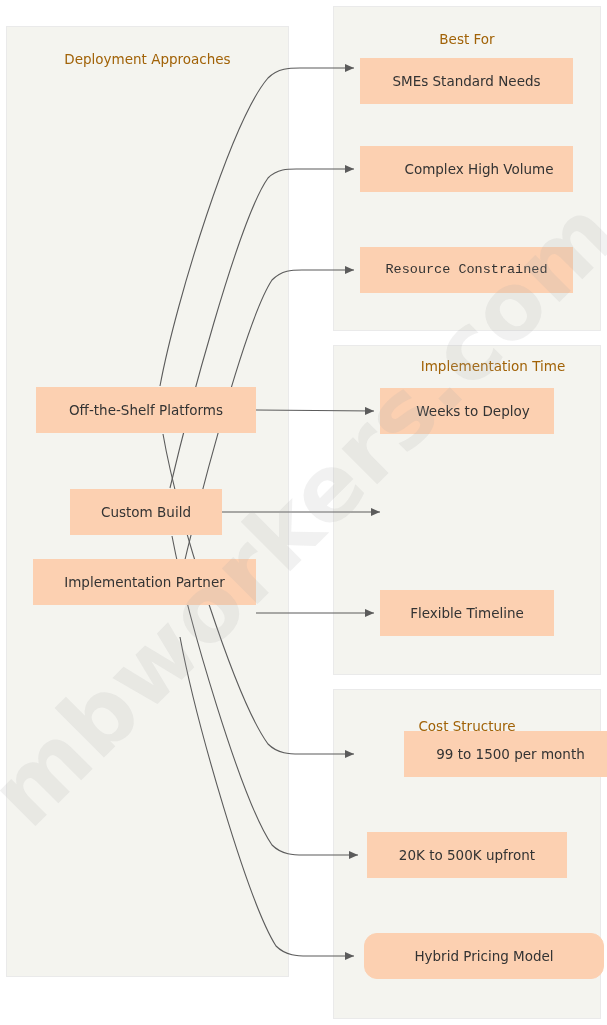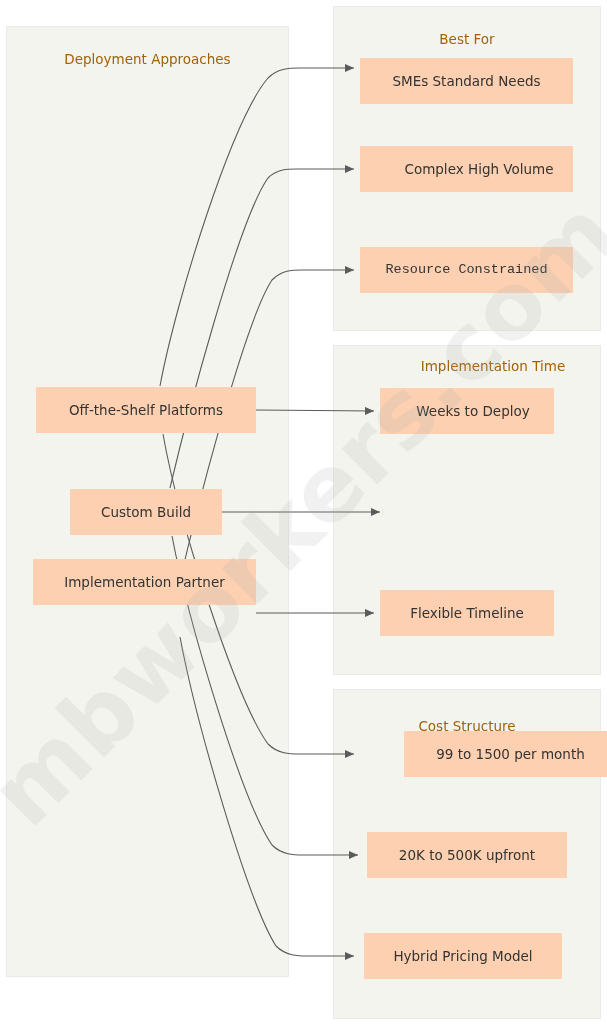--- a/index.html
+++ b/index.html
@@ -133,19 +133,19 @@
 
   <div class="node" style="left:360px; top:45px; width:213px; height:46px;margin-top:13px;">SMEs Standard Needs</div>
   <div class="node" style="left:360px; top:146px; width:213px; height:46px;padding-left:25px;">Complex High Volume</div>
   <div class="node" style="left:360px; top:247px; width:213px; height:46px;font-family:Liberation Mono, monospace;">Resource Constrained</div>
 
   <div class="node" style="left:380px; top:388px; width:174px; height:46px;padding-left:12px;">Weeks to Deploy</div>
   <div class="node" style="left:380px; top:590px; width:174px; height:46px;">Flexible Timeline</div>
 
   <div class="node" style="left:360px; top:731px; width:213px; height:46px;margin-left:44px;">99 to 1500 per month</div>
   <div class="node" style="left:367px; top:832px; width:200px; height:46px;">20K to 500K upfront</div>
-  <div class="node" style="left:364px; top:933px; width:198px; height:46px;">Hybrid Pricing Model</div>
+  <div class="node" style="left:364px; top:933px; width:240px; height:46px;border-radius:13px;">Hybrid Pricing Model</div>
 
   <div id="watermark">
     <span>mbworkers.com</span>
   </div>
 
 </div>
 
 </body></html>

